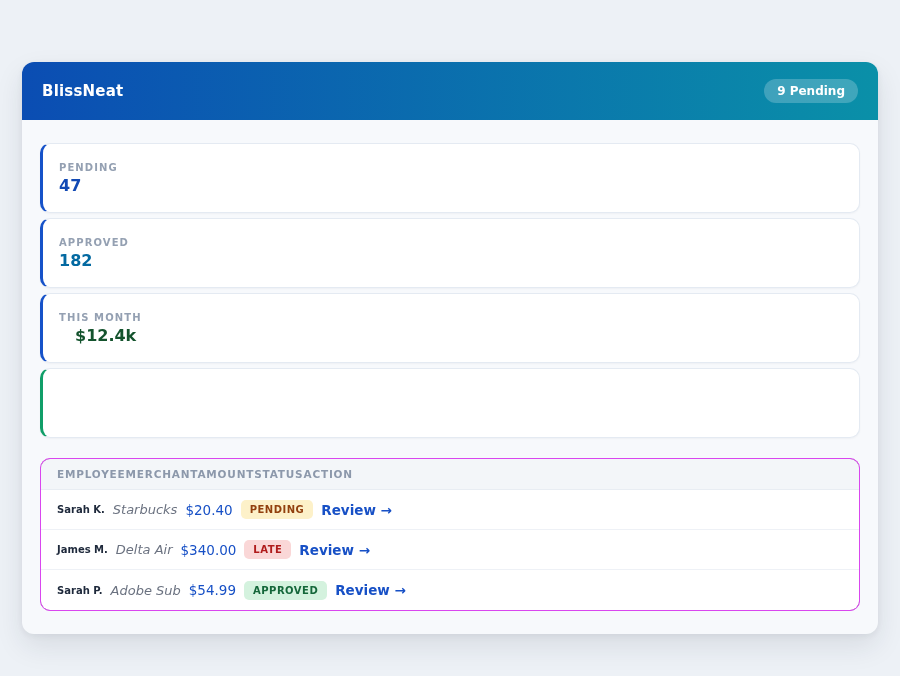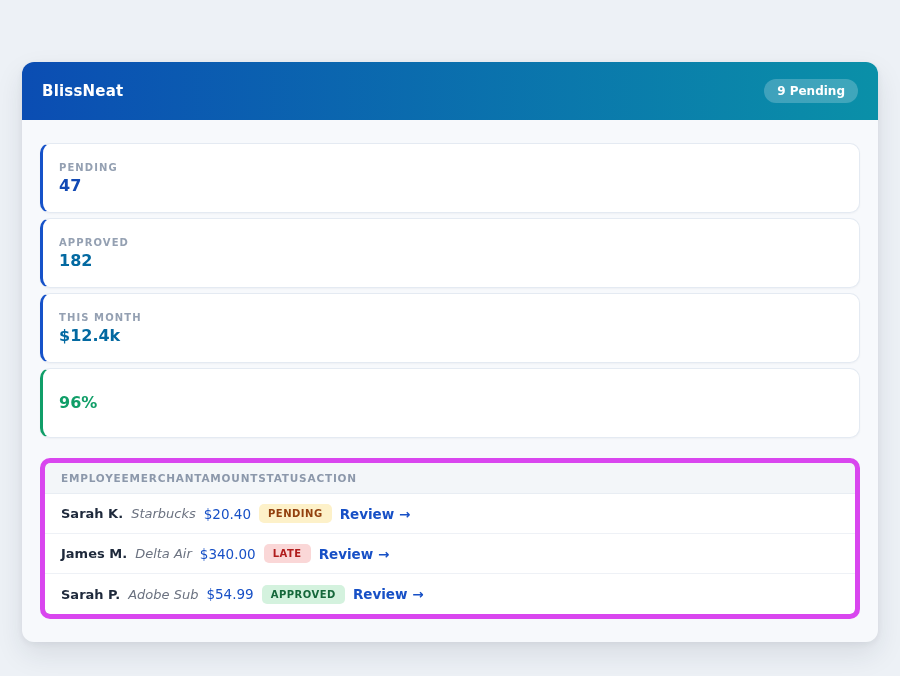--- a/index.html
+++ b/index.html
@@ -66,21 +66,21 @@
     text-transform: uppercase;
   }
   .stat-value {
     font-size: 16px;
     font-weight: bold;
     line-height: 1.05;
   }
   .table-card {
     margin-top: 20px;
     background: #a21caf;
-    border: 5px solid #d946ef;
+    border: 1px solid #d946ef;
     border-radius: 10px;
     overflow: hidden;
   }
   .table-header {
     background: #f3f6f9;
     border-bottom: 1px solid #e8edf3;
     padding: 9px 16px;
     font-size: 10.5px;
     font-weight: bold;
     letter-spacing: 0.8px;
@@ -92,21 +92,21 @@
   .table-row {
     display: flex;
     align-items: center;
     gap: 8px;
     height: 40px;
     padding: 0 16px;
     border-bottom: 1px solid #eef1f6;
     background: #ffffff;
   }
   .table-row:last-child { border-bottom: none; }
-  .cell-employee { font-size: 13px; font-weight: bold; color: #1e293b; }
+  .cell-employee { font-size: 10px; font-weight: bold; color: #1e293b; }
   .cell-merchant { font-size: 13px; color: #6b7280; font-style: italic; }
   .cell-amount   { font-size: 13.5px; font-weight: normal; color: #1750c6; }
   .status-badge {
     font-size: 10px;
     font-weight: bold;
     letter-spacing: 0.5px;
     padding: 4px 9px;
     border-radius: 5px;
     text-transform: uppercase;
   }
@@ -135,25 +135,24 @@
       <div class="stat-value" style="color: rgb(17, 73, 180);">47</div>
     </div>
 
     <div class="stat-card" style="--accent: #1652c9;">
       <div class="stat-label">APPROVED</div>
       <div class="stat-value" style="color: #0369a1;">182</div>
     </div>
 
     <div class="stat-card" style="--accent: #1652c9;">
       <div class="stat-label">THIS MONTH</div>
-      <div class="stat-value" style="color: #0369a1;">$12.4k</div>
+      <div class="stat-value" style="color: #14532d; margin-left: 16px;">$12.4k</div>
     </div>
 
     <div class="stat-card" style="--accent: #109e68;">
-      <div class="stat-value" style="color: rgb(16, 158, 104);">96%</div>
     </div>
 
     <div class="table-card">
       <div class="table-header"><span>EMPLOYEE</span><span>MERCHANT</span><span>AMOUNT</span><span>STATUS</span><span>ACTION</span></div>
 
       <div class="table-row">
         <span class="cell-employee">Sarah K.</span>
         <span class="cell-merchant">Starbucks</span>
         <span class="cell-amount">$20.40</span>
         <span class="status-badge" style="background-color: rgb(253, 241, 201); color: rgb(146, 64, 14);">PENDING</span>

